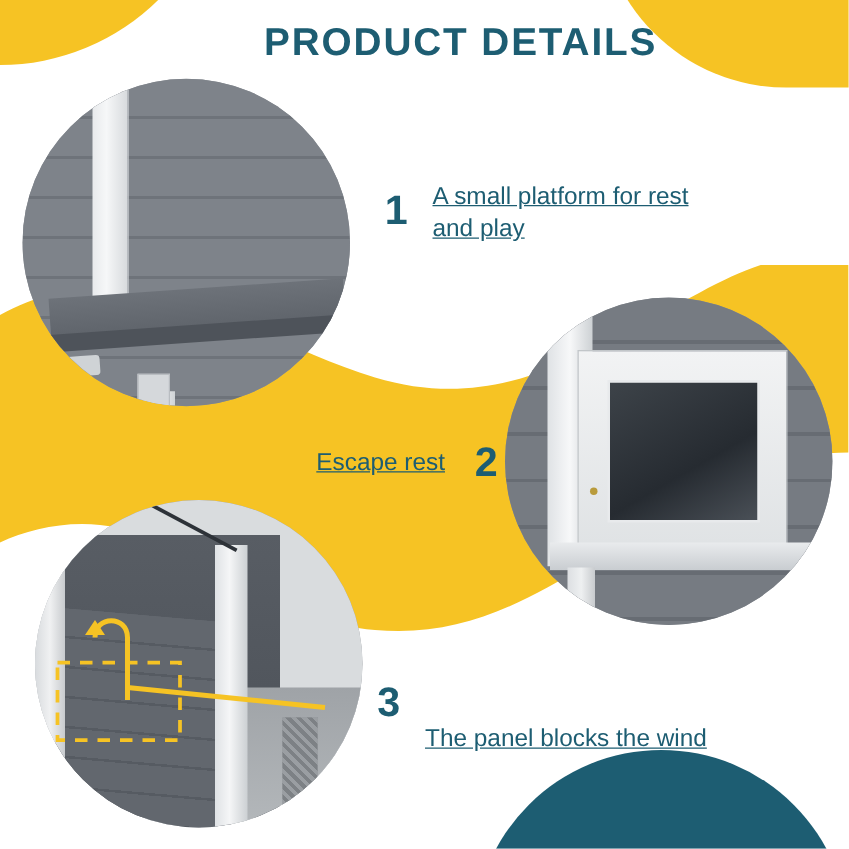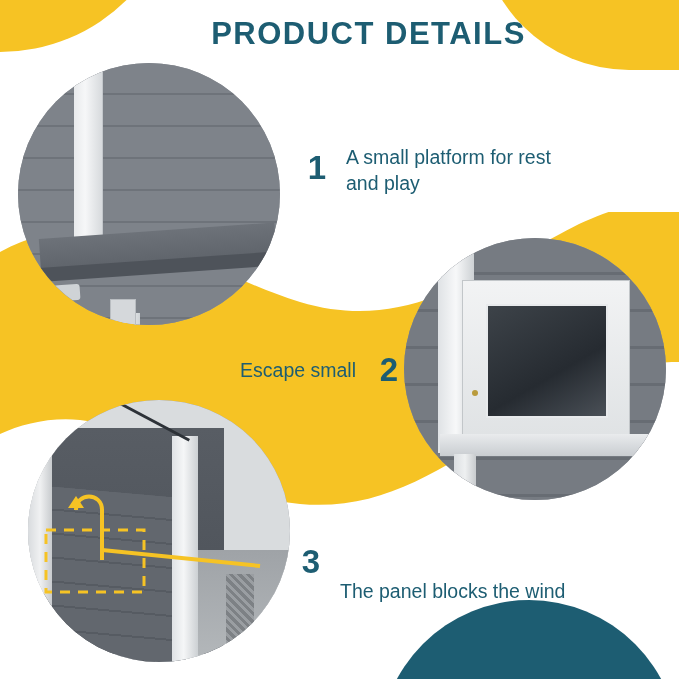--- a/index.html
+++ b/index.html
@@ -208,20 +208,21 @@
     text-align: center;
     font-size: 33px;
     font-weight: bold;
     color: #1d5d72;
   }
   .step-text {
     position: absolute;
     font-size: 19.5px;
     color: #1d5d72;
     line-height: 1.35;
+    text-decoration: underline;
   }
   .step1-num { left: 300px; top: 148px; }
   .step1-text { left: 346px; top: 144px; width: 230px; }
   .step2-num { left: 372px; top: 350px; }
   .step2-text { left: 186px; top: 357px; width: 170px; text-align: right; }
   .step3-num { left: 294px; top: 542px; }
   .step3-text { left: 340px; top: 578px; width: 330px; }
 </style>
 </head>
 <body>
@@ -279,18 +280,18 @@
         <path d="M40,108 L48,96 L56,108 Z" fill="#f6c324"></path>
         <rect x="18" y="130" width="98" height="62" fill="none" stroke="#f6c324" stroke-width="3" stroke-dasharray="10 8"></rect>
       </svg>
     </div>
   </div>
 
   <div class="step-num step1-num">1</div>
   <div class="step-text step1-text">A small platform for rest and play</div>
 
   <div class="step-num step2-num">2</div>
-  <div class="step-text step2-text">Escape small</div>
+  <div class="step-text step2-text">Escape rest</div>
 
   <div class="step-num step3-num">3</div>
   <div class="step-text step3-text">The panel blocks the wind</div>
 
 </div>
 
 </body></html>

